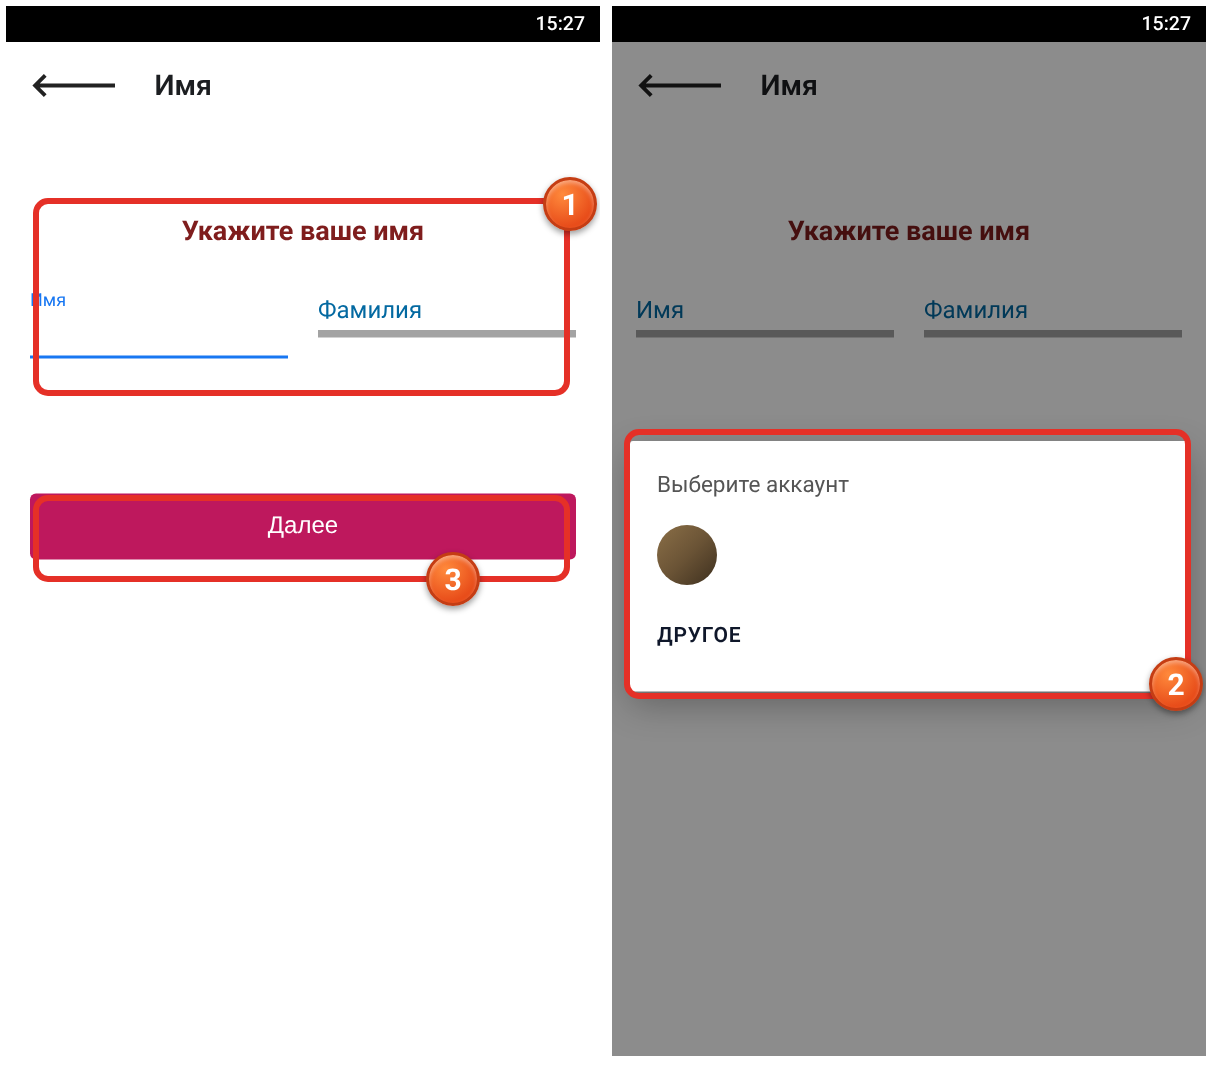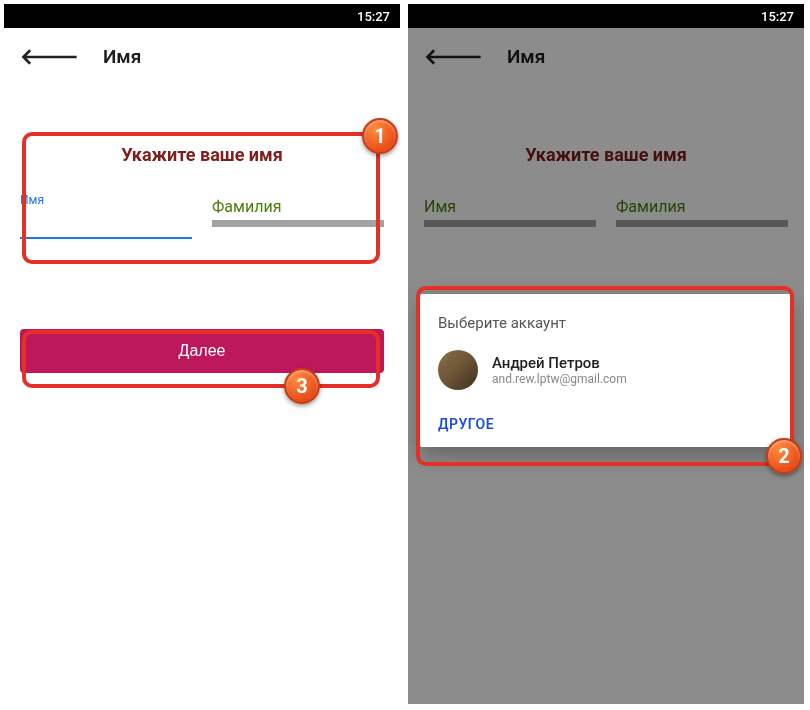--- a/index.html
+++ b/index.html
@@ -85,23 +85,23 @@
       width: 100%;
       border: none;
       border-bottom: 2px solid #1877f2;
       font-size: 16px;
       padding: 4px 0;
       outline: none;
       background: transparent;
     }
     .field-placeholder {
       font-size: 16px;
-      color: #4d7c0f;
+      color: #0369a1;
       padding: 4px 0;
-      border-bottom: 7px solid #a3a3a3;
+      border-bottom: 5px solid #a3a3a3;
       display: block;
     }
     .primary-btn {
       display: block;
       width: calc(100% - 32px);
       margin: 90px 16px 0;
       background: #be185d;
       color: #fff;
       border: none;
       border-radius: 4px;
@@ -137,21 +137,21 @@
     }
     
     .modal {
       position: absolute;
       left: 12px;
       right: 12px;
       top: 290px;
       background: #fff;
       border-radius: 2px;
       box-shadow: 0 8px 24px rgba(0,0,0,0.3);
-      padding: 20px 18px 7px;
+      padding: 20px 18px 21px;
       z-index: 10;
     }
     .modal-title {
       font-size: 15px;
       color: #555;
       margin-bottom: 18px;
     }
     .account-row {
       display: flex;
       align-items: center;
@@ -173,21 +173,21 @@
     .account-name {
       font-size: 15px;
       color: #222;
       font-weight: 500;
     }
     .account-email {
       font-size: 12px;
       color: #888;
     }
     .other-btn {
-      color: #1d4ed8;
+      color: #0f172a;
       font-size: 14px;
       font-weight: 600;
       letter-spacing: 0.5px;
       cursor: pointer;
       padding: 8px 0;
     }
     
     .behind-btn {
       position: absolute;
       left: 16px;
@@ -249,23 +249,19 @@
         <span class="field-placeholder">Фамилия</span>
       </div>
     </div>
   </div>
   <div class="behind-btn"></div>
 
   <div class="modal">
     <div class="modal-title">Выберите аккаунт</div>
     <div class="account-row">
       <div class="avatar"></div>
-      <div class="account-info">
-        <span class="account-name">Андрей Петров</span>
-        <span class="account-email">and.rew.lptw@gmail.com</span>
-      </div>
     </div>
     <div class="other-btn">ДРУГОЕ</div>
   </div>
 
   <div class="hl" style="left:8px; top:282px; width:378px; height:180px; z-index:25;"></div>
   <div class="badge" style="left:358px; top:434px;">2</div>
 </div>
 
 </body></html>

